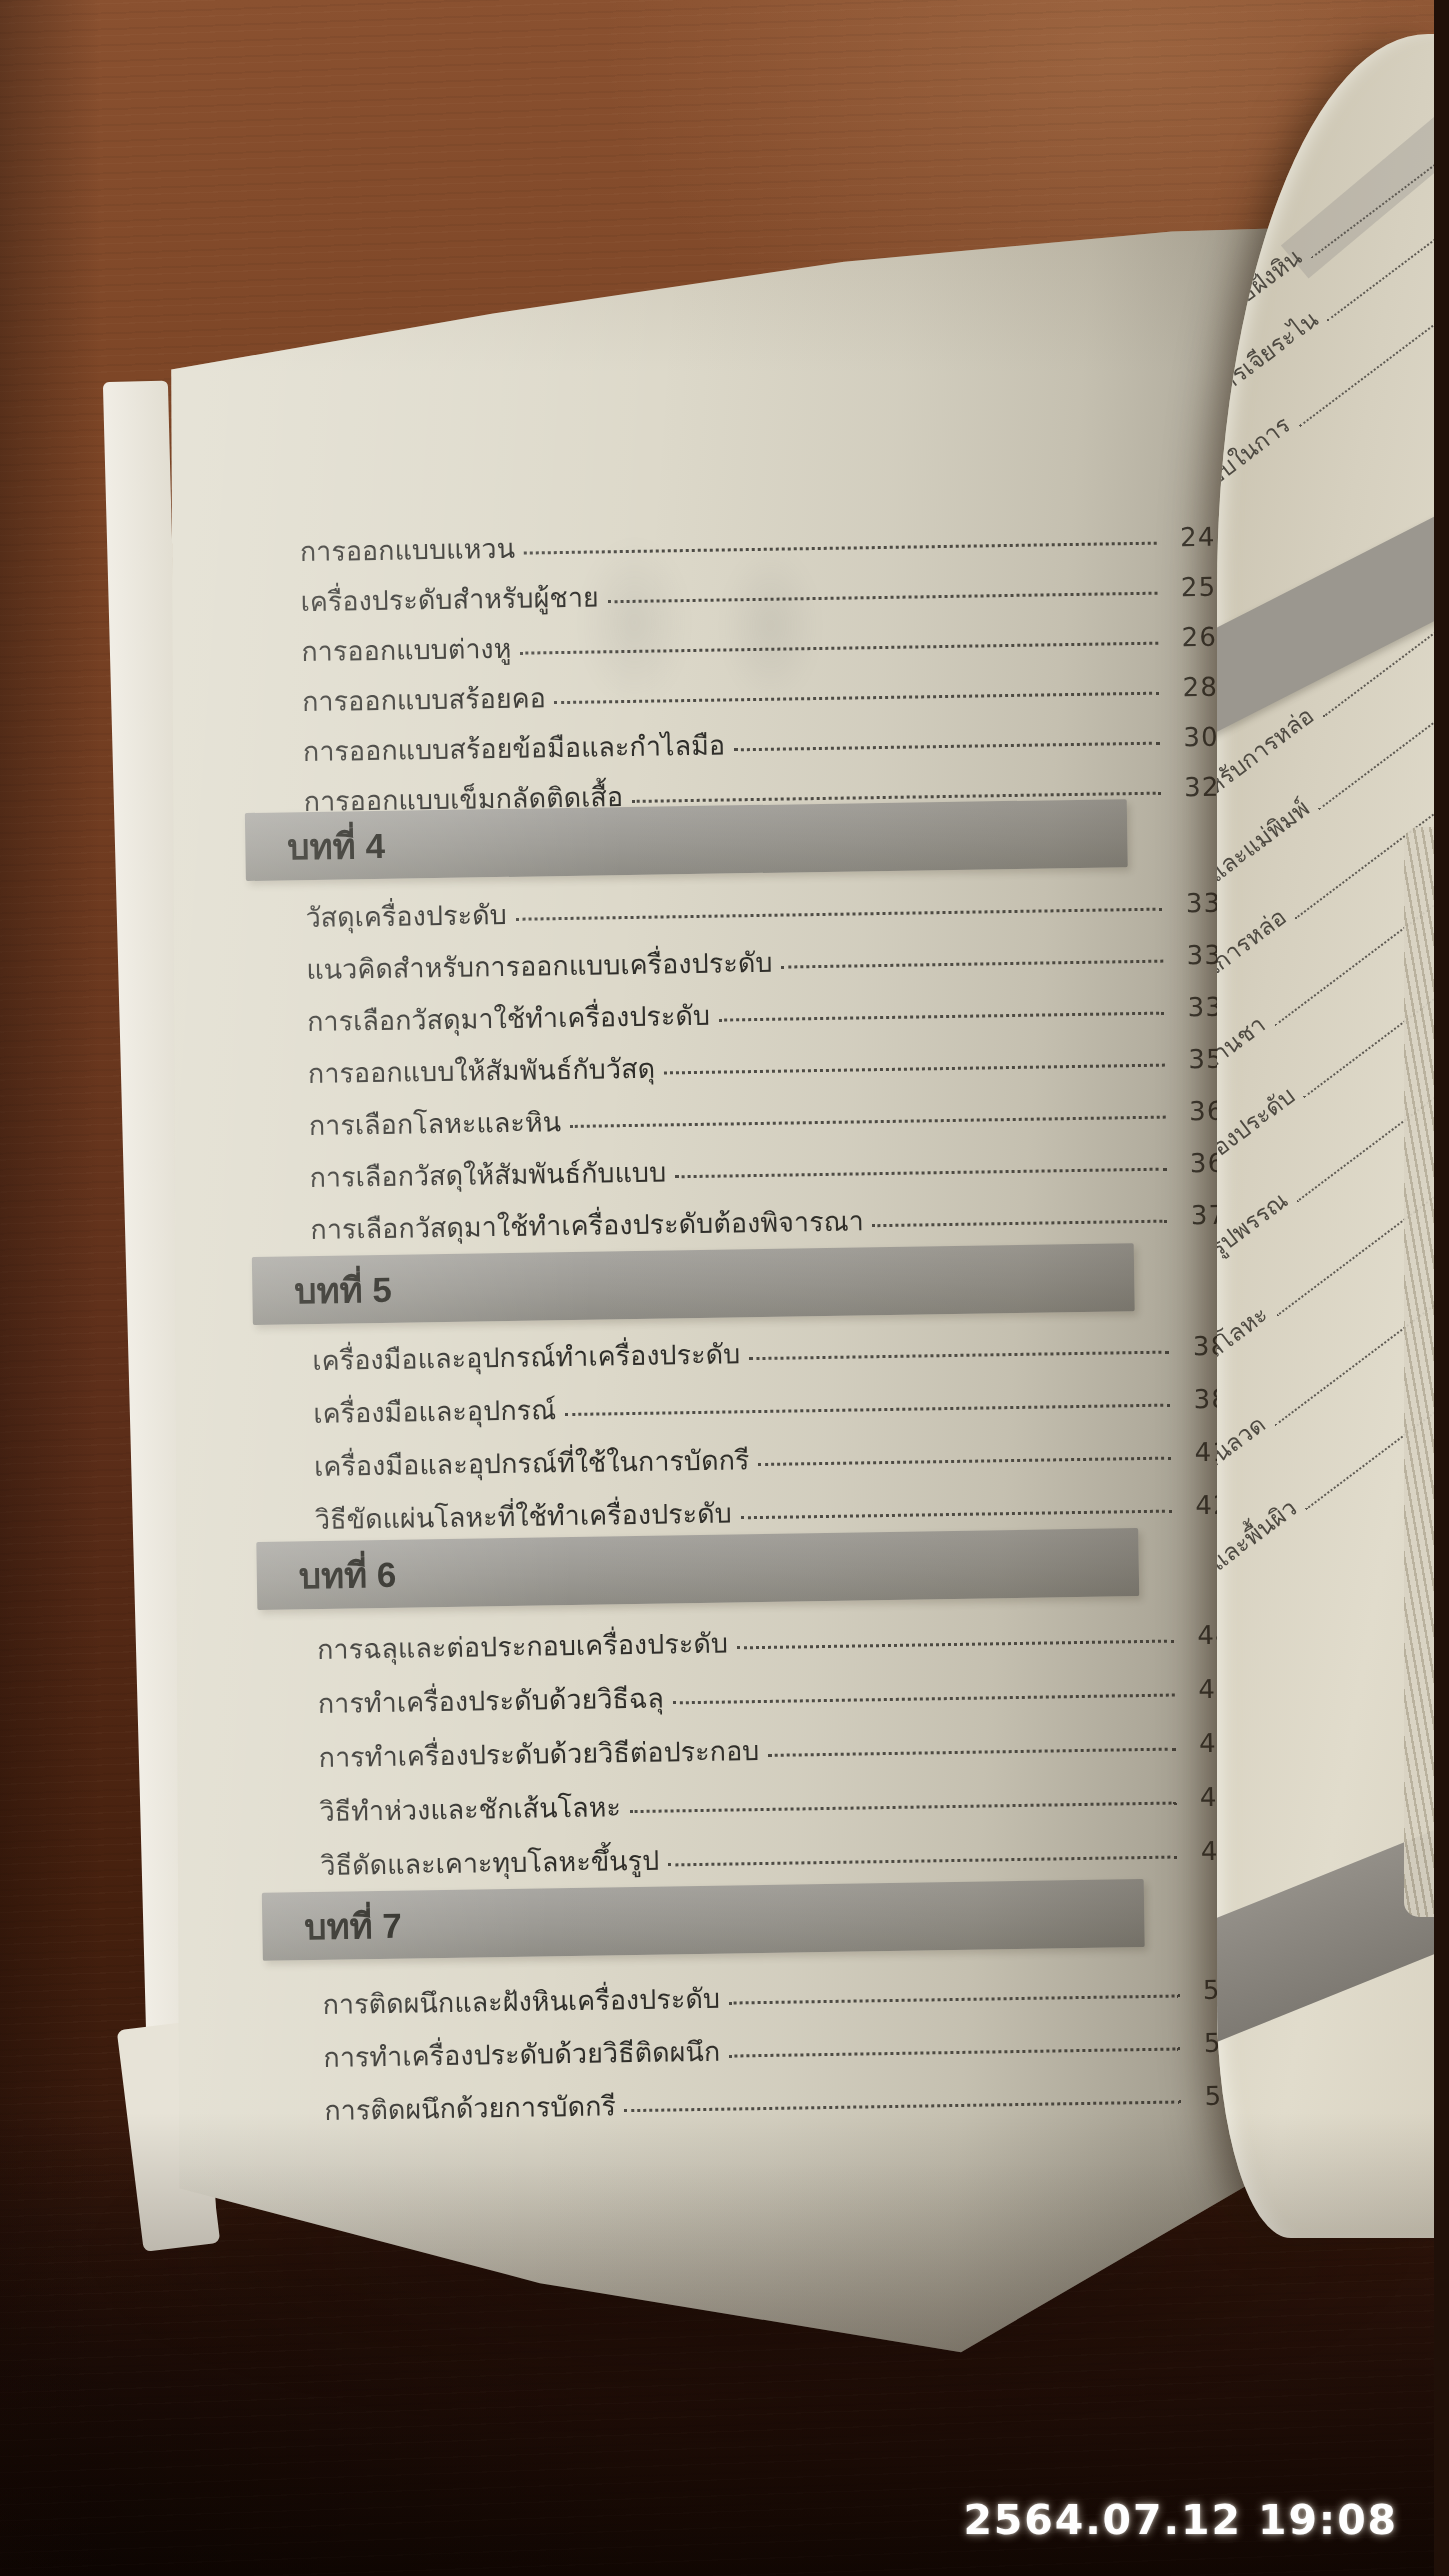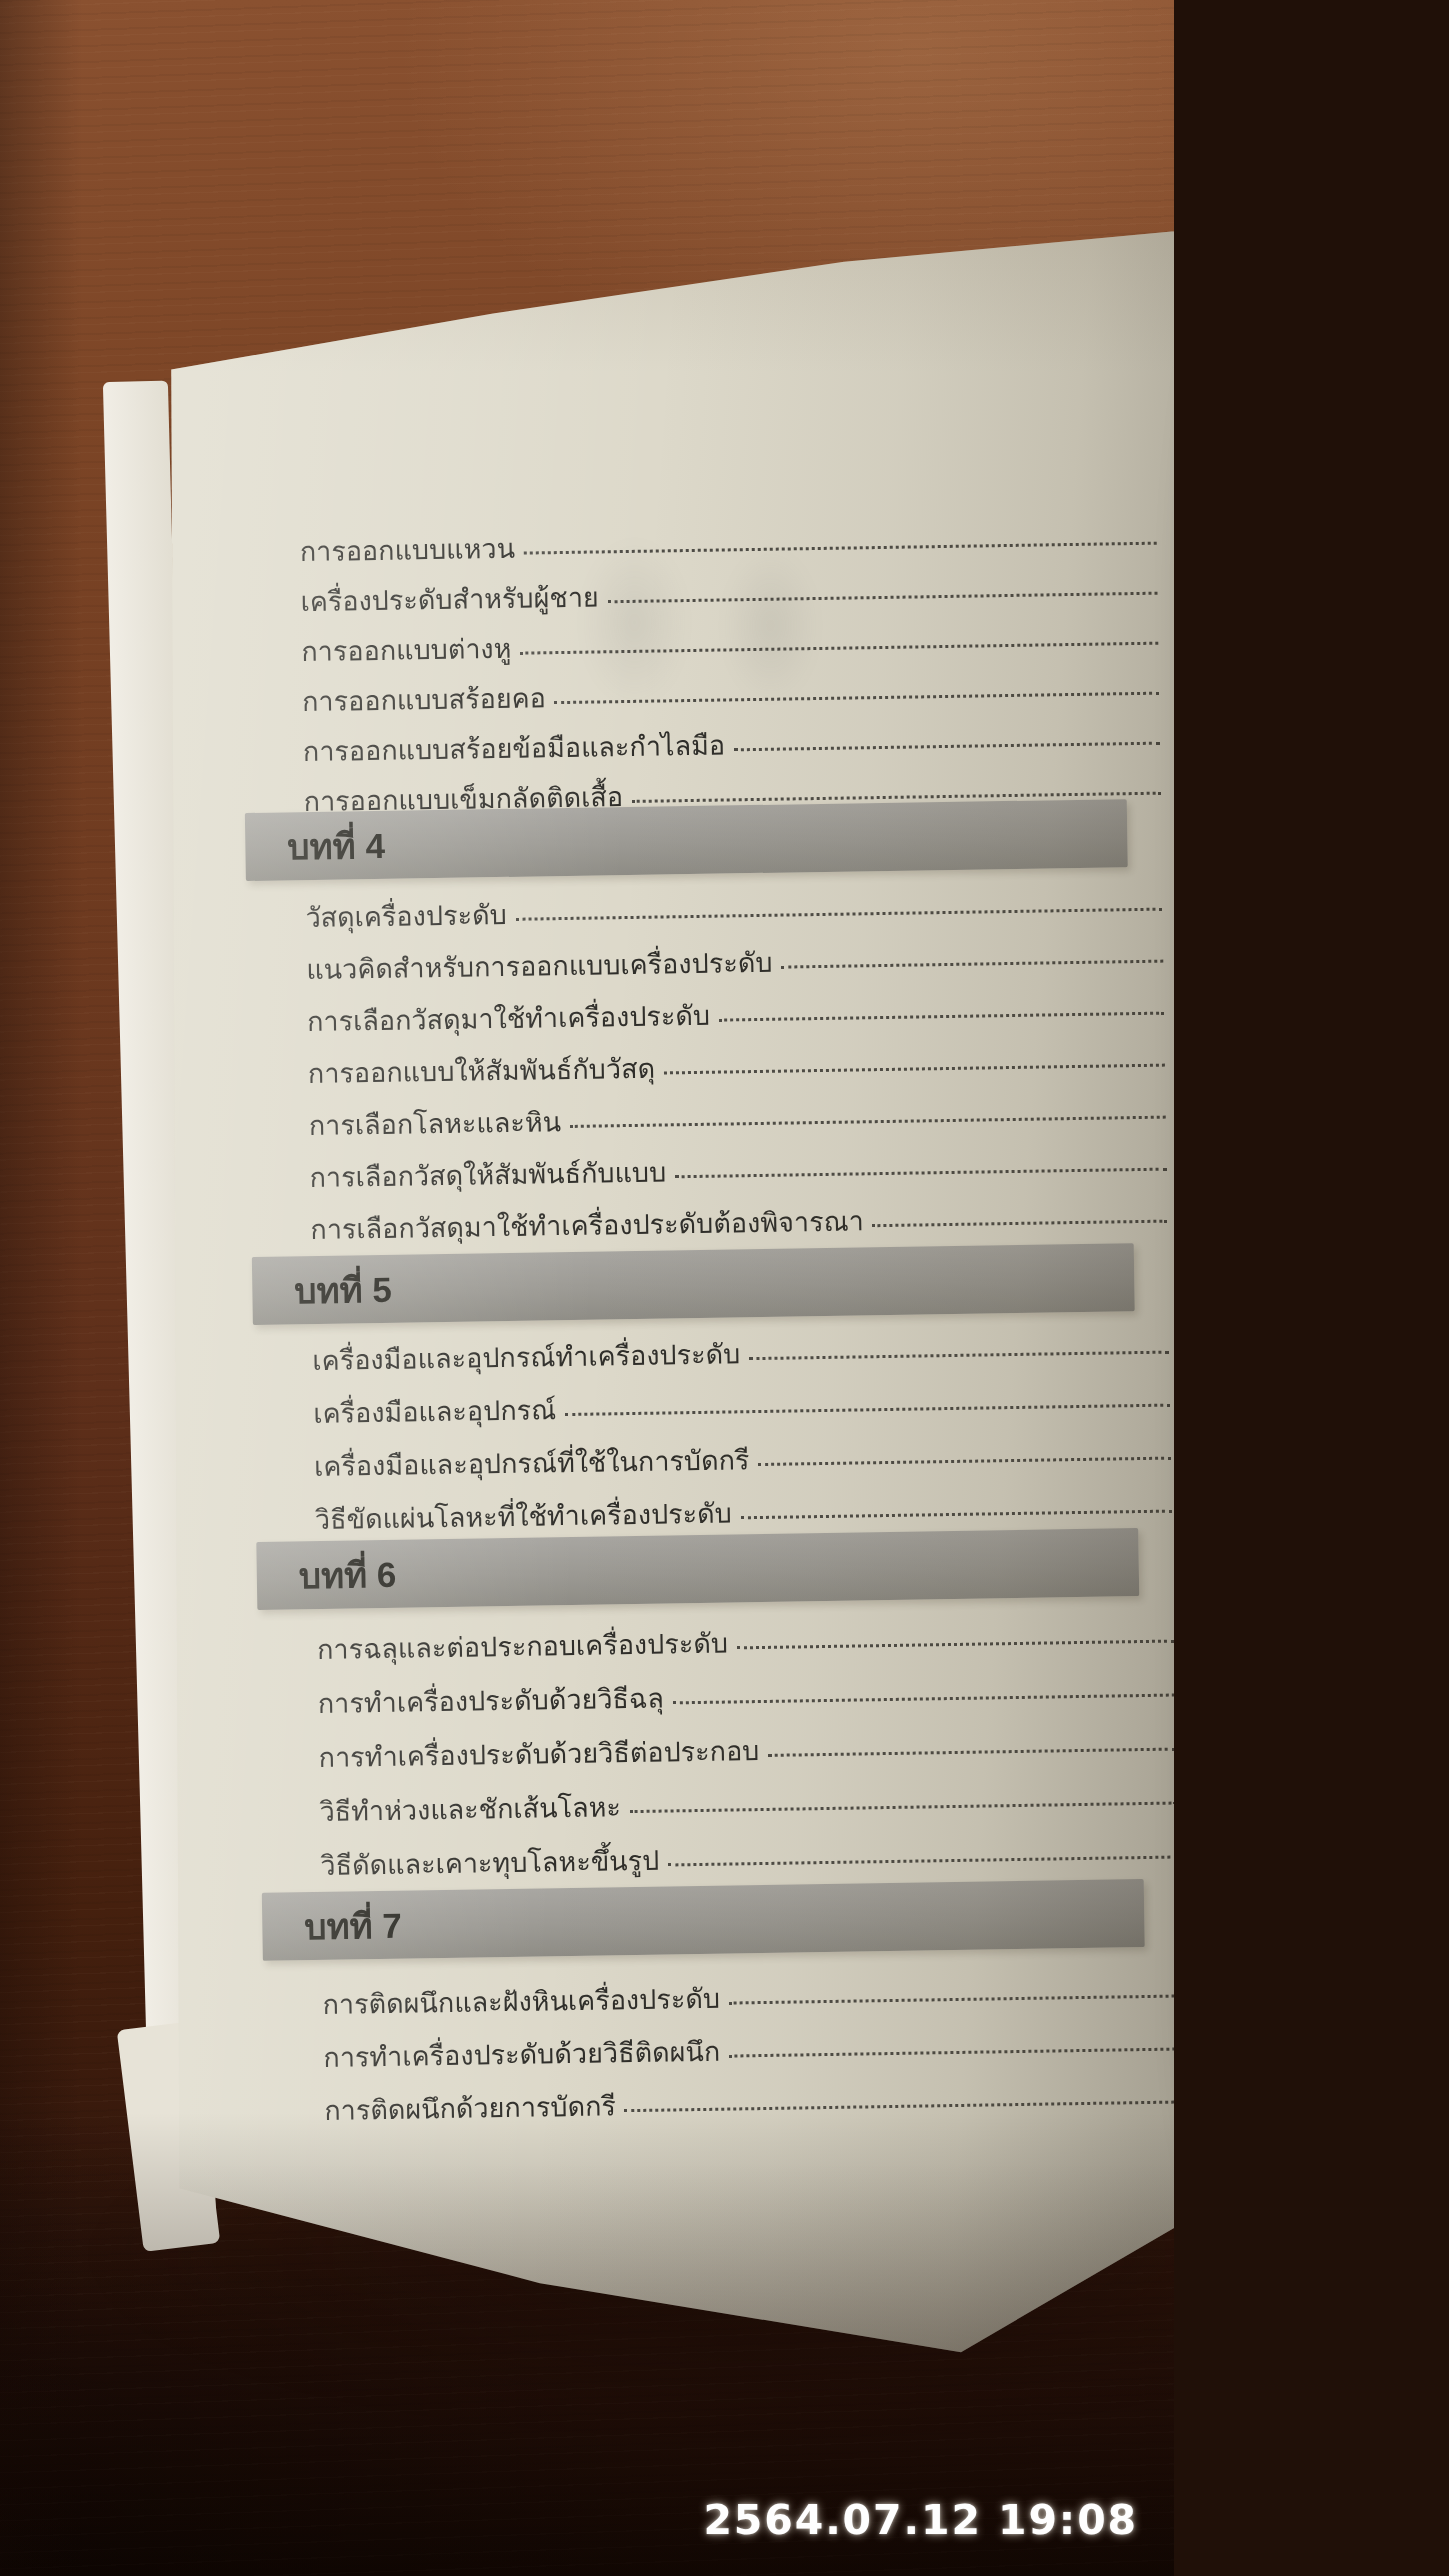--- a/index.html
+++ b/index.html
@@ -1,16 +1,16 @@
 <!DOCTYPE html>
 <html style="font-size:10px"><head>
 <meta charset="utf-8">
 <style>
   html,body{margin:0;padding:0;background:#201008;}
-  .scene{position:relative;width:1174px;height:2576px;overflow:hidden;
+  .scene{position:relative;width:1434px;height:2576px;overflow:hidden;
          font-family:"Liberation Sans","DejaVu Sans",sans-serif;}
 
   
   .wood{position:absolute;inset:0;
     background:
       radial-gradient(867px 557px at 78% 2%, rgba(255,205,150,.16), transparent 60%),
       radial-gradient(991px 743px at 0% 100%, rgba(0,0,0,.45), transparent 65%),
       linear-gradient(to bottom,#8a5130 0%,#7c4526 16%,#6f3b20 34%,#5e2f1a 54%,#45200e 74%,#2a120a 92%,#1c0b05 100%);}
   .wood::after{content:"";position:absolute;inset:0;opacity:.5;
     background:repeating-linear-gradient(178deg,

